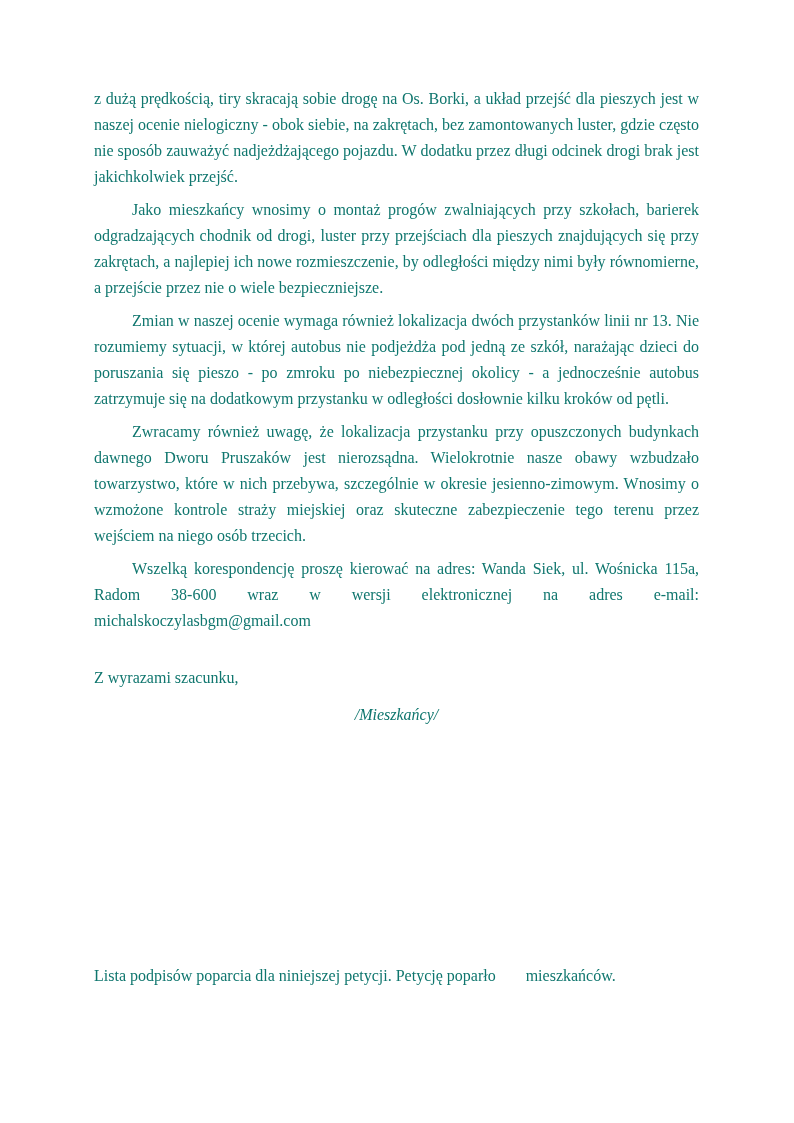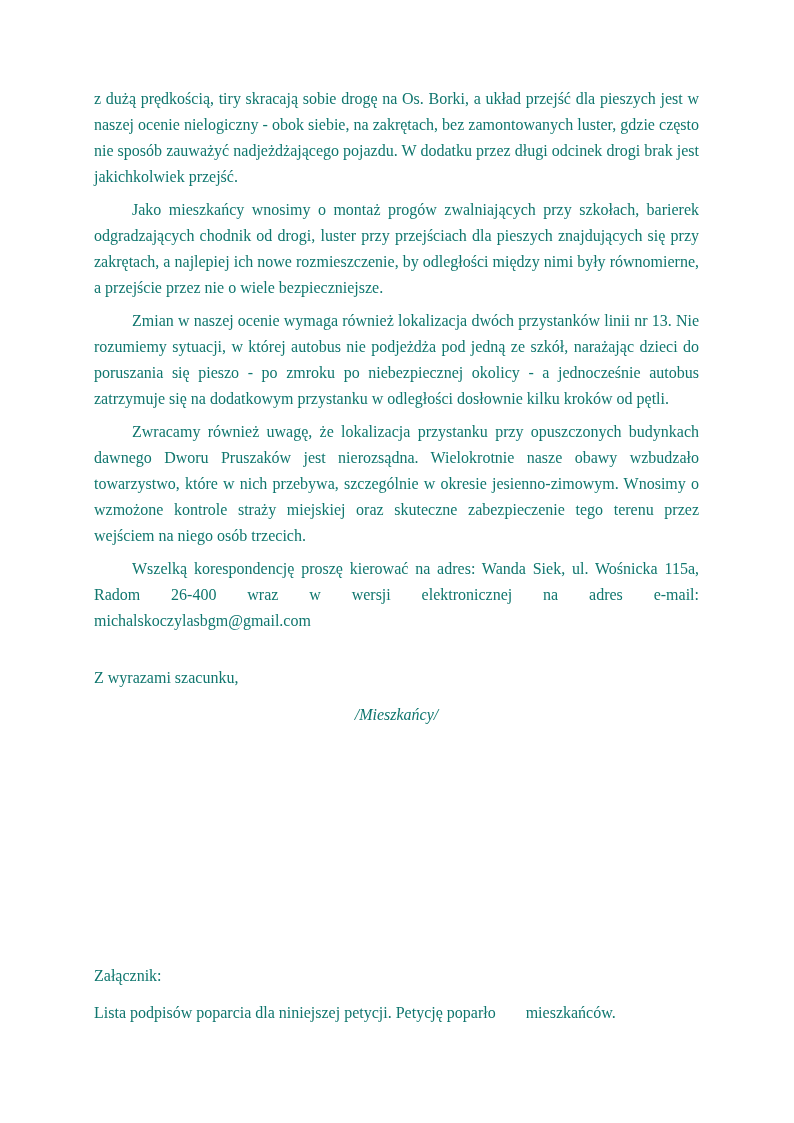--- a/index.html
+++ b/index.html
@@ -60,27 +60,26 @@
   <div class="content">
 
     <p class="para no-indent">z dużą prędkością, tiry skracają sobie drogę na Os. Borki, a układ przejść dla pieszych jest w naszej ocenie nielogiczny - obok siebie, na zakrętach, bez zamontowanych luster, gdzie często nie sposób zauważyć nadjeżdżającego pojazdu. W dodatku przez długi odcinek drogi brak jest jakichkolwiek przejść.</p>
 
     <p class="para">Jako mieszkańcy wnosimy o montaż progów zwalniających przy szkołach, barierek odgradzających chodnik od drogi, luster przy przejściach dla pieszych znajdujących się przy zakrętach, a najlepiej ich nowe rozmieszczenie, by odległości między nimi były równomierne, a przejście przez nie o wiele bezpieczniejsze.</p>
 
     <p class="para">Zmian w naszej ocenie wymaga również lokalizacja dwóch przystanków linii nr 13. Nie rozumiemy sytuacji, w której autobus nie podjeżdża pod jedną ze szkół, narażając dzieci do poruszania się pieszo - po zmroku po niebezpiecznej okolicy - a jednocześnie autobus zatrzymuje się na dodatkowym przystanku w odległości dosłownie kilku kroków od pętli.</p>
 
     <p class="para">Zwracamy również uwagę, że lokalizacja przystanku przy opuszczonych budynkach dawnego Dworu Pruszaków jest nierozsądna. Wielokrotnie nasze obawy wzbudzało towarzystwo, które w nich przebywa, szczególnie w okresie jesienno-zimowym. Wnosimy o wzmożone kontrole straży miejskiej oraz skuteczne zabezpieczenie tego terenu przez wejściem na niego osób trzecich.</p>
 
-    <p class="para">Wszelką korespondencję proszę kierować na adres: Wanda Siek, ul. Wośnicka 115a, Radom 26-400 wraz w wersji elektronicznej na adres e-mail: michalskoczylasbgm@gmail.com</p>
+    <p class="para">Wszelką korespondencję proszę kierować na adres: Wanda Siek, ul. Wośnicka 115a, Radom 38-600 wraz w wersji elektronicznej na adres e-mail: michalskoczylasbgm@gmail.com</p>
 
     <p class="salutation">Z wyrazami szacunku,</p>
 
     <p class="sig-name">/Mieszkańcy/</p>
 
     <div class="attachment">
-      <p class="attach-label">Załącznik:</p>
       <p class="attach-line">
         <span>Lista podpisów poparcia dla niniejszej petycji. Petycję poparło</span><span class="blank-gap"></span><span>mieszkańców.</span>
       </p>
     </div>
 
   </div>
 </div>
 
 </body></html>

